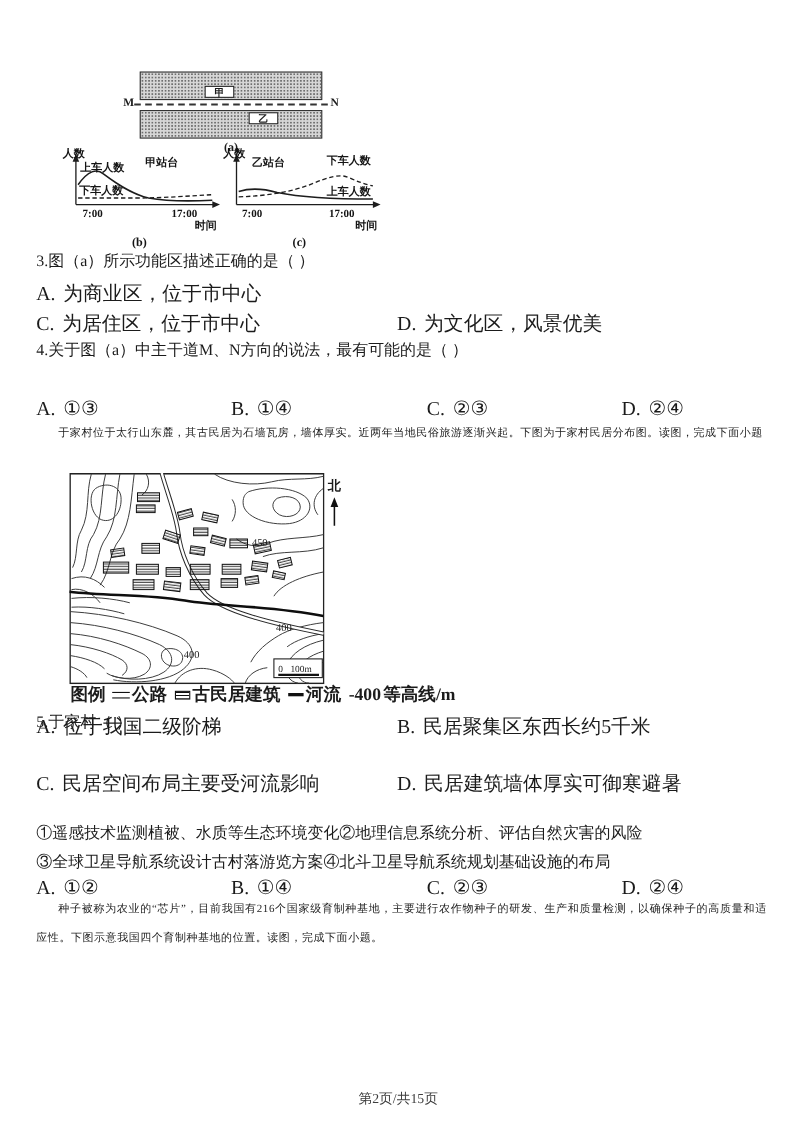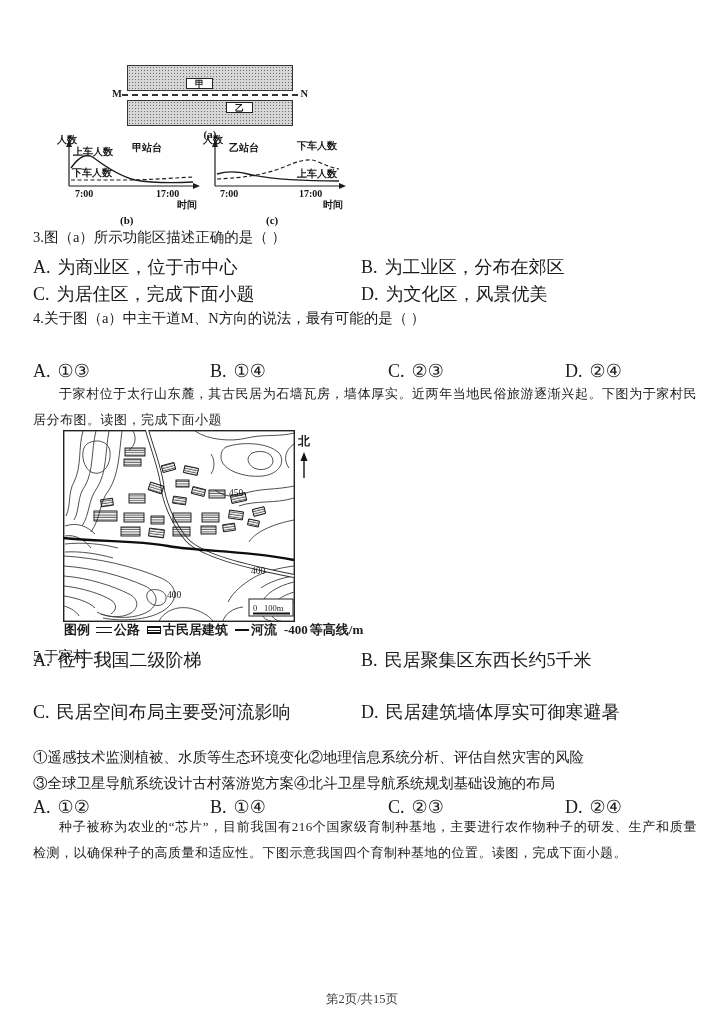--- a/index.html
+++ b/index.html
@@ -2,21 +2,21 @@
 <html><head>
 <meta charset="utf-8">
 <style>
   * { margin:0; padding:0; box-sizing:border-box; }
   html,body { background:#ffffff; }
   #page {
     position:relative; width:724px; height:1024px; background:#fff;
     font-family:"Liberation Serif","DejaVu Serif",serif; color:#1b1b1b; overflow:hidden;
   }
   .line { position:absolute; left:33px; width:664px; font-size:14.5px; white-space:nowrap; }
-  .para { position:absolute; left:33px; width:664px; font-size:13px; line-height:26px;
+  .para { position:absolute; left:33px; width:664px; font-size:10px; line-height:26px;
           text-indent:2em; text-align:justify; letter-spacing:0.5px; }
   .row  { position:absolute; left:33px; width:664px; height:22px; font-size:18px; }
   .opt  { position:absolute; top:0; white-space:nowrap; }
   .opt .ol { margin-right:7px; }
   .c0{left:0} .c1{left:328px}
   .f0{left:0} .f1{left:177px} .f2{left:355px} .f3{left:532px}
 
   
   .figa { position:absolute; left:110px; top:62px; width:200px; height:84px; font-size:10px; }
   .plat { position:absolute; left:17px; width:166px; height:26px; border:1.2px solid #333;
@@ -38,21 +38,21 @@
   svg.chart text.cap { font-size:11px; }
   svg.chart path, svg.chart line { fill:none; stroke:#1d1d1d; }
 
   
   svg#mapsvg { position:absolute; left:63px; top:430px; }
   svg#mapsvg text { font-size:9.5px; fill:#222; font-family:inherit; }
   .contour { fill:none; stroke:#3c3c3c; stroke-width:0.9; }
   .north { position:absolute; left:296px; top:433px; width:16px; text-align:center;
            font-size:12px; font-weight:700; }
   .legend { position:absolute; left:64px; top:621px; display:flex; align-items:center;
-            font-size:13px; font-weight:700; white-space:nowrap;text-align:right; }
+            font-size:16px; font-weight:700; white-space:nowrap;text-align:right; }
   .legend .sym-road { display:inline-block; width:16px; height:6px; margin:0 2px 0 6px;
             border-top:1.6px solid #111; border-bottom:1.6px solid #111; }
   .legend .sym-bld { display:inline-block; width:14px; height:8px; margin:0 2px 0 7px;
             border:1px solid #111;
             background:repeating-linear-gradient(to bottom,#111 0,#111 1px,transparent 1px,transparent 2.6px); }
   .legend .sym-river { display:inline-block; width:14px; height:2.5px; margin:0 2px 0 7px;
             background:#111; }
   .legend .cv { margin-left:7px; margin-right:2px; }
 
   .footer { position:absolute; top:991px; left:0; width:724px; text-align:center;
@@ -106,24 +106,23 @@
     <text x="95" y="43">上车人数</text>
     <text x="18" y="63">7:00</text>
     <text x="97" y="63">17:00</text>
     <text x="121" y="74">时间</text>
     <text x="64" y="90" class="cap">(c)</text>
   </svg>
 
   <div class="line" style="top:228px">3.图（a）所示功能区描述正确的是（  ）</div>
   <div class="row" style="top:255px">
     <span class="opt c0"><span class="ol">A.</span><span>为商业区，位于市中心</span></span>
-    <span class="opt c1"><span class="ol">B.</span><span>为工业区，分布在郊区</span></span>
   </div>
   <div class="row" style="top:282px">
-    <span class="opt c0"><span class="ol">C.</span><span>为居住区，完成下面小题</span></span>
+    <span class="opt c0"><span class="ol">C.</span><span>为居住区，位于市中心</span></span>
     <span class="opt c1"><span class="ol">D.</span><span>为文化区，风景优美</span></span>
   </div>
 
   <div class="line" style="top:309px">4.关于图（a）中主干道M、N方向的说法，最有可能的是（  ）</div>
   <div class="row" style="top:360px">
     <span class="opt f0"><span class="ol">A.</span><span>①③</span></span>
     <span class="opt f1"><span class="ol">B.</span><span>①④</span></span>
     <span class="opt f2"><span class="ol">C.</span><span>②③</span></span>
     <span class="opt f3"><span class="ol">D.</span><span>②④</span></span>
   </div>

